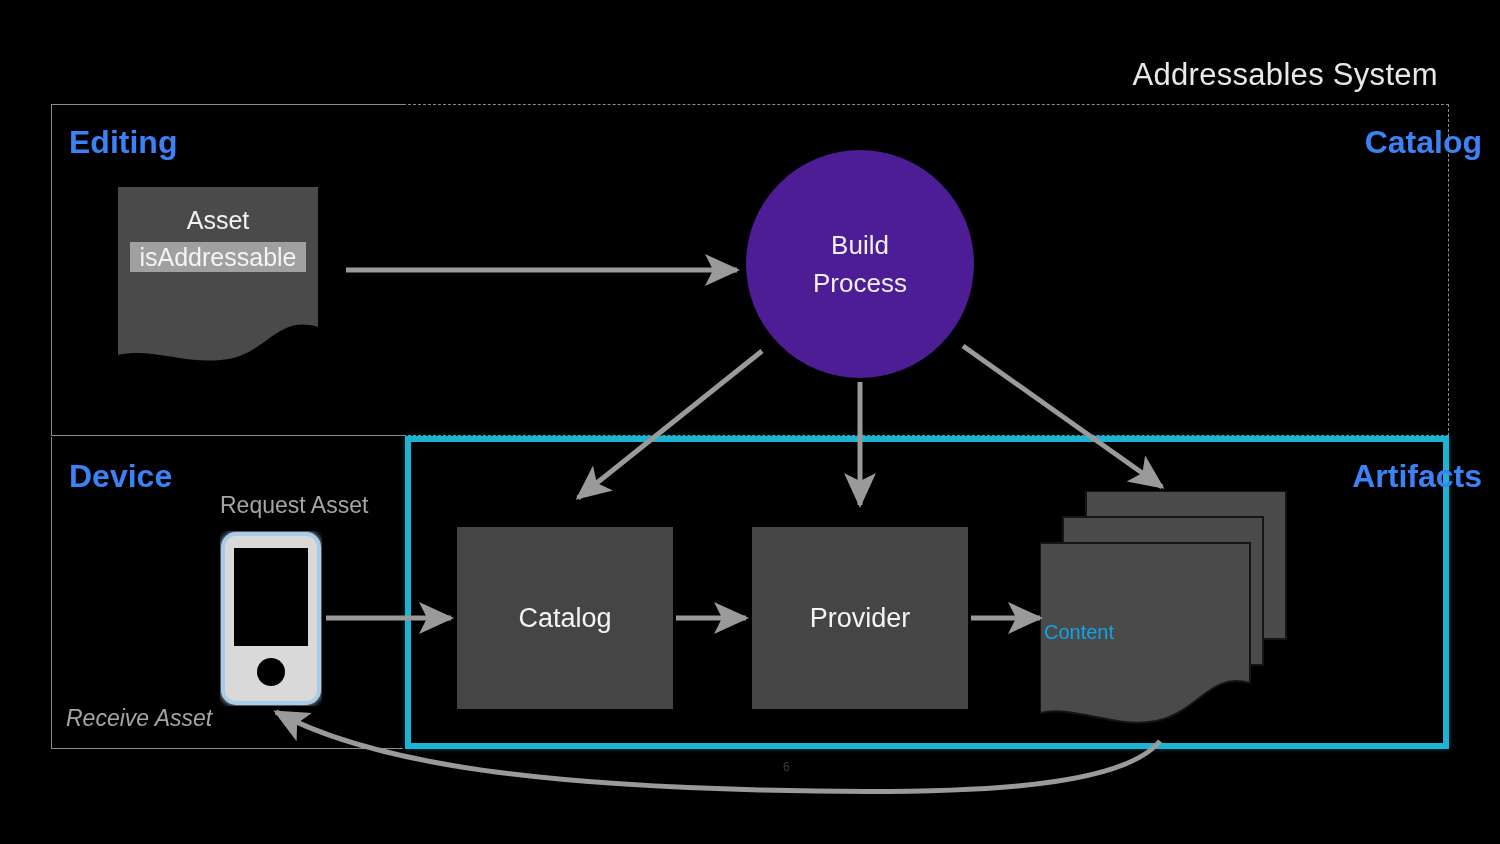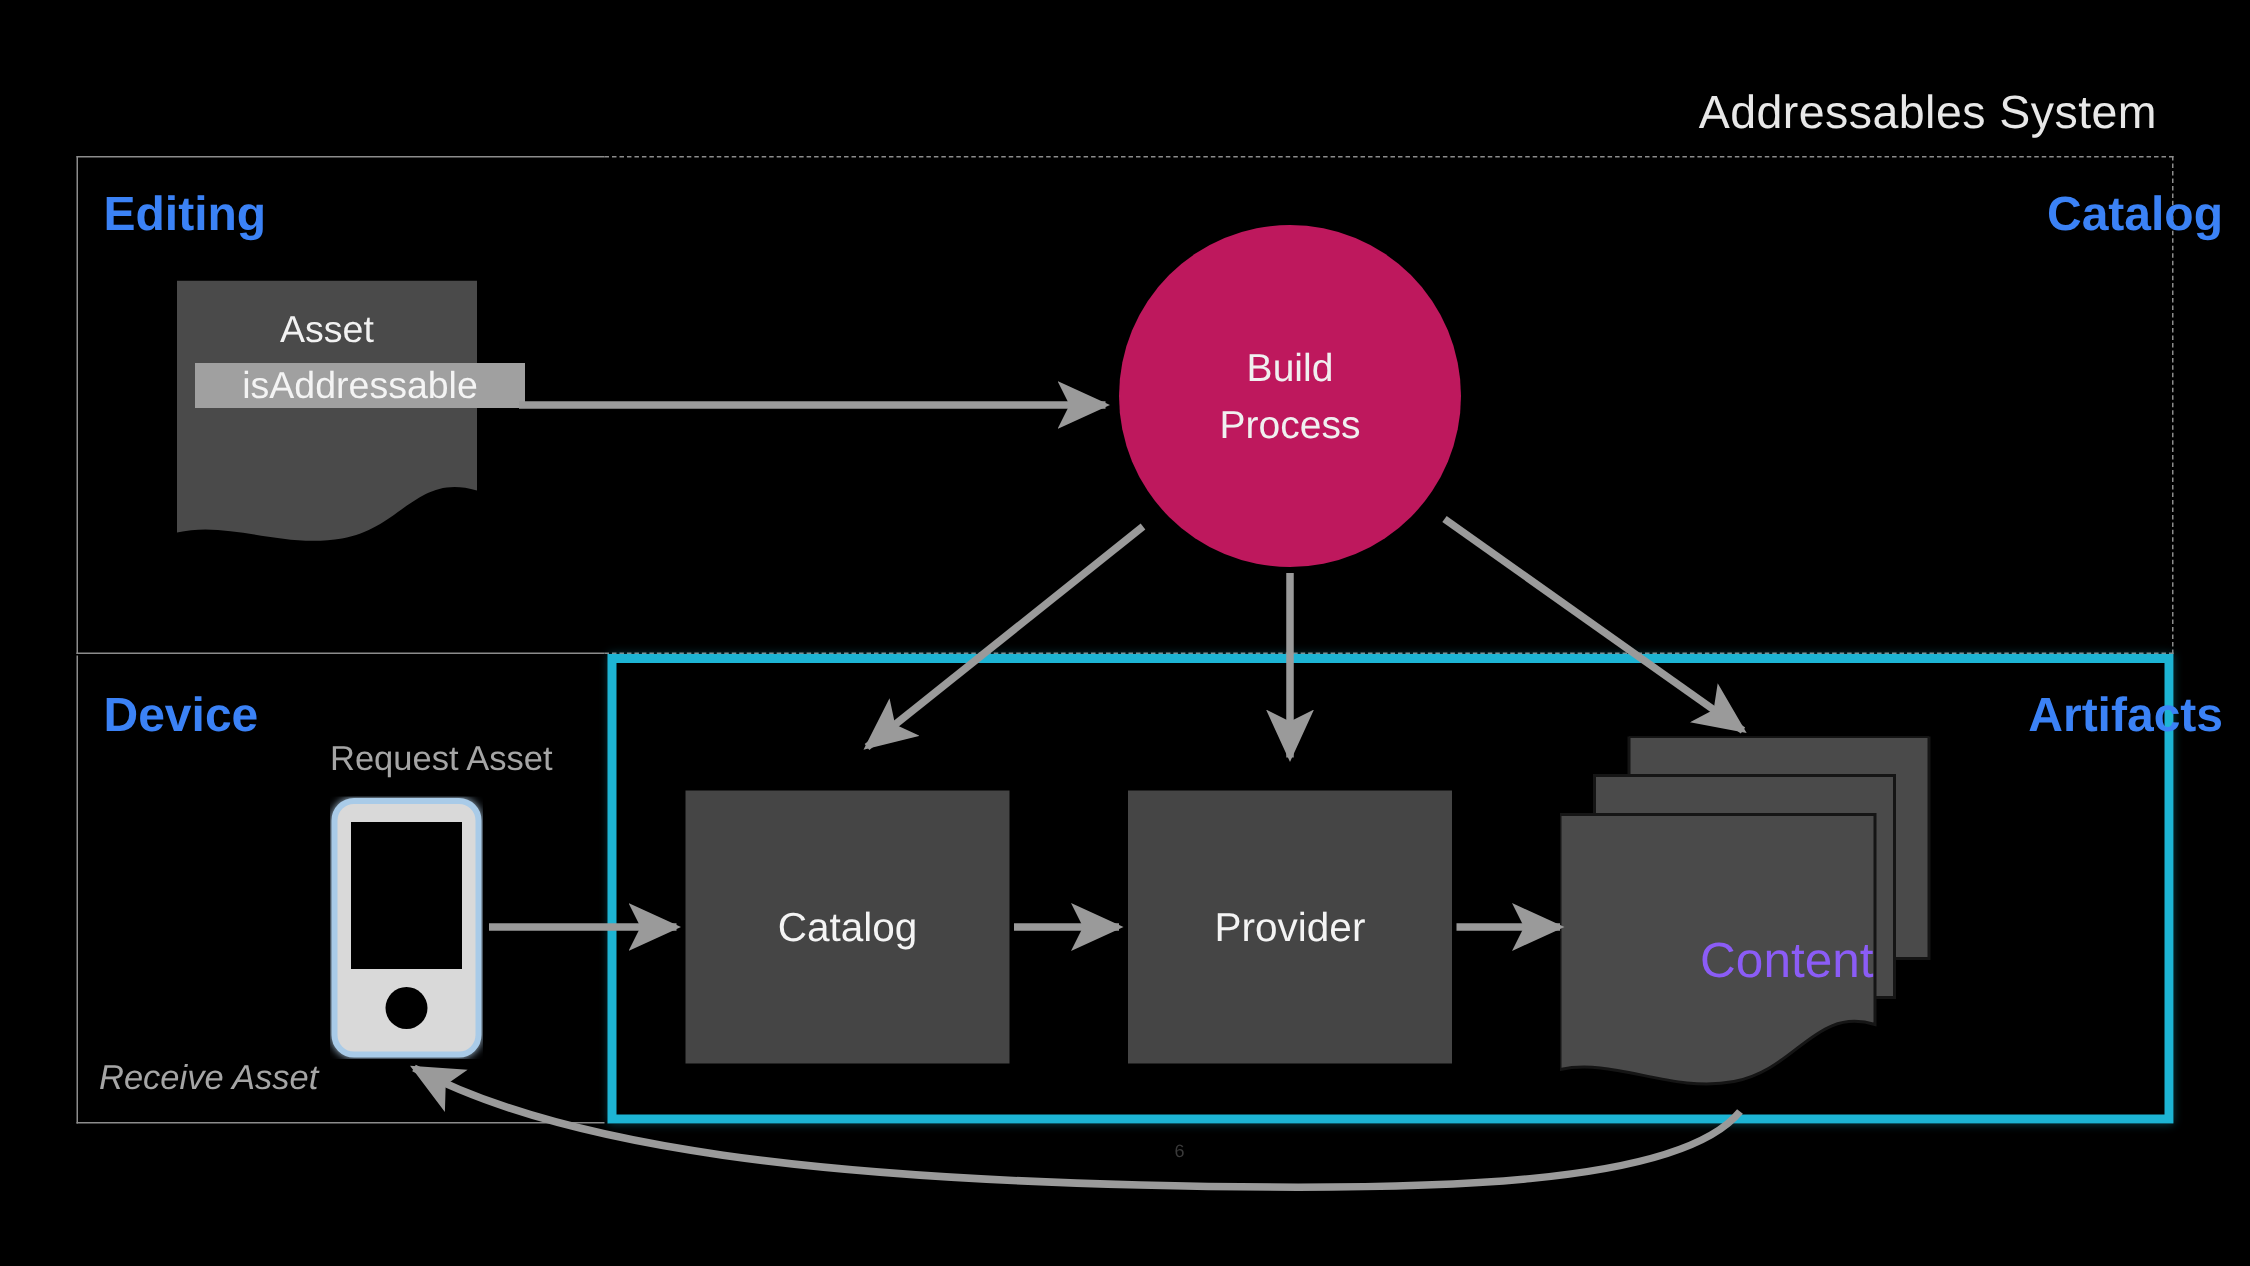--- a/index.html
+++ b/index.html
@@ -90,36 +90,36 @@
     left: 0; right: 0;
     top: 19px;
     text-align: center;
     font-size: 25px;
     color: #f2f2f2;
   }
   .asset-prop {
     position: absolute;
     left: 12px;
     top: 55px;
-    width: 220px;
+    width: 176px;
     background: #a0a0a0;
     color: #f4f4f4;
     font-size: 25px;
     line-height: 30px;
     text-align: center;
     box-sizing: border-box;
   }
 
   
   .build-circle {
     position: absolute;
     left: 746px; top: 150px;
     width: 228px; height: 228px;
     border-radius: 50%;
-    background: #be185d;
+    background: #4c1d95;
     display: flex;
     align-items: center;
     justify-content: center;
   }
   .build-circle-label {
     font-size: 26px;
     color: #f0f0f0;
     text-align: center;
     line-height: 38px;
     white-space: pre-line;
@@ -149,23 +149,23 @@
   .content-stack {
     position: absolute;
     left: 1040px; top: 491px;
     width: 248px; height: 250px;
   }
   .content-stack svg { display: block; }
   .content-label {
     position: absolute;
     left: 4px; top: 130px;
     width: 205px;
-    text-align: right;
-    font-size: 33px;
-    color: #8b5cf6;
+    text-align: left;
+    font-size: 20px;
+    color: #0ea5e9;
   }
 
   
   .connectors {
     position: absolute;
     left: 0; top: 0;
     width: 1500px; height: 844px;
     pointer-events: none;
   }
 

